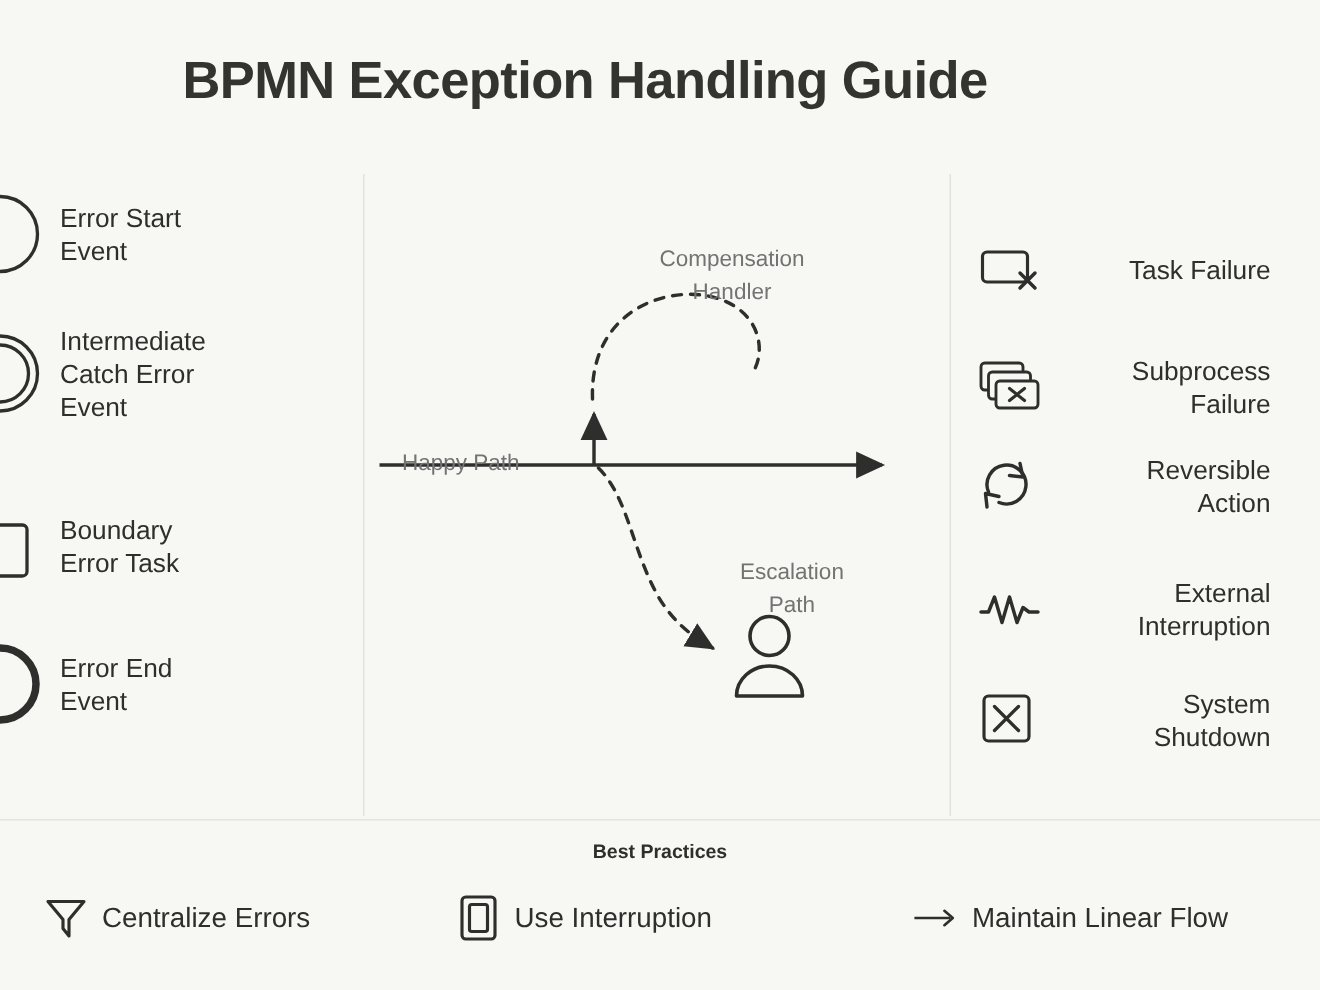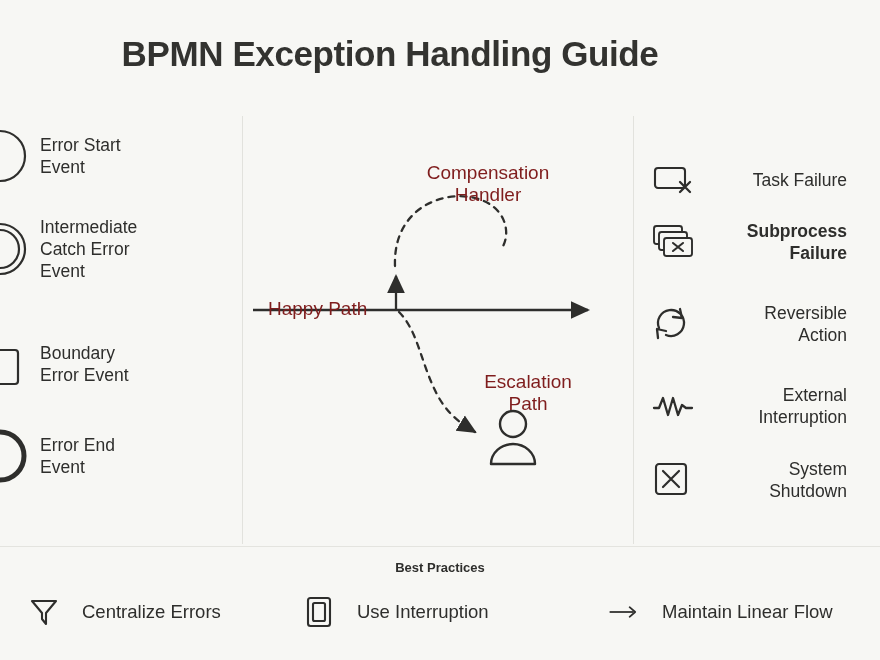--- a/index.html
+++ b/index.html
@@ -95,44 +95,44 @@
   .col2 {
     position: absolute;
     left: 243px;
     top: 116px;
     width: 390px;
     height: 428px;
   }
   .flow-svg { position: absolute; left: 0; top: 0; }
   .flow-text {
     position: absolute;
-    font-size: 19px;
+    font-size: 15px;
     line-height: 22px;
-    color: #7f1d1d;
+    color: #737373;
     white-space: pre-line;
     text-align: center;
   }
   .t-comp { left: 150px; top: 46px; width: 190px; }
   .t-happy { left: 25px; top: 182px; width: 150px; text-align: left; }
   .t-esc { left: 205px; top: 255px; width: 160px; }
 
   
   .col3 {
     position: absolute;
     left: 652px;
     top: 116px;
     width: 195px;
     height: 428px;
     text-align: right;
   }
   .col3 .legend-row { left: 0; width: 195px; }
   .col3 .legend-icon { width: 44px; height: 40px; margin-right: 12px; }
   .col3 .legend-label { width: 140px; }
   .c3r1 { top: 44px; }
-  .c3r2 { top: 104px; font-weight: bold; }
+  .c3r2 { top: 120px; }
   .c3r3 { top: 186px; }
   .c3r4 { top: 268px; }
   .c3r5 { top: 342px; gap: 28px; }
 
   
   .col4 {
     position: absolute;
     left: 843px;
     top: 116px;
     width: 200px;
@@ -164,21 +164,21 @@
     position: absolute;
     left: 0;
     top: 596px;
     width: 880px;
     height: 40px;
   }
   .bp-item {
     position: absolute;
     display: flex;
     align-items: center;
-    gap: 22px;
+    gap: 8px;
   }
   .bp-item .bp-icon {
     flex: 0 0 auto;
     display: flex;
     align-items: center;
     justify-content: center;
     width: 32px;
     height: 32px;
   }
   .bp-item .bp-label {
@@ -226,21 +226,21 @@
     </div>
 
     <div class="legend-row c1r3">
       <span class="legend-icon">
         <svg width="56" height="56" viewBox="0 0 56 56">
           <rect x="6" y="14" width="40" height="34" rx="3" fill="none" stroke="#2e2e2c" stroke-width="2.2"></rect>
           <circle cx="13" cy="14" r="11" fill="#f7f7f4" stroke="#2e2e2c" stroke-width="2.2"></circle>
         </svg>
       </span>
       <span class="legend-label">Boundary
-Error Event</span>
+Error Task</span>
     </div>
 
     <div class="legend-row c1r4">
       <span class="legend-icon">
         <svg width="56" height="56" viewBox="0 0 56 56">
           <circle cx="28" cy="28" r="24" fill="none" stroke="#2e2e2c" stroke-width="5"></circle>
         </svg>
       </span>
       <span class="legend-label">Error End
 Event</span>

